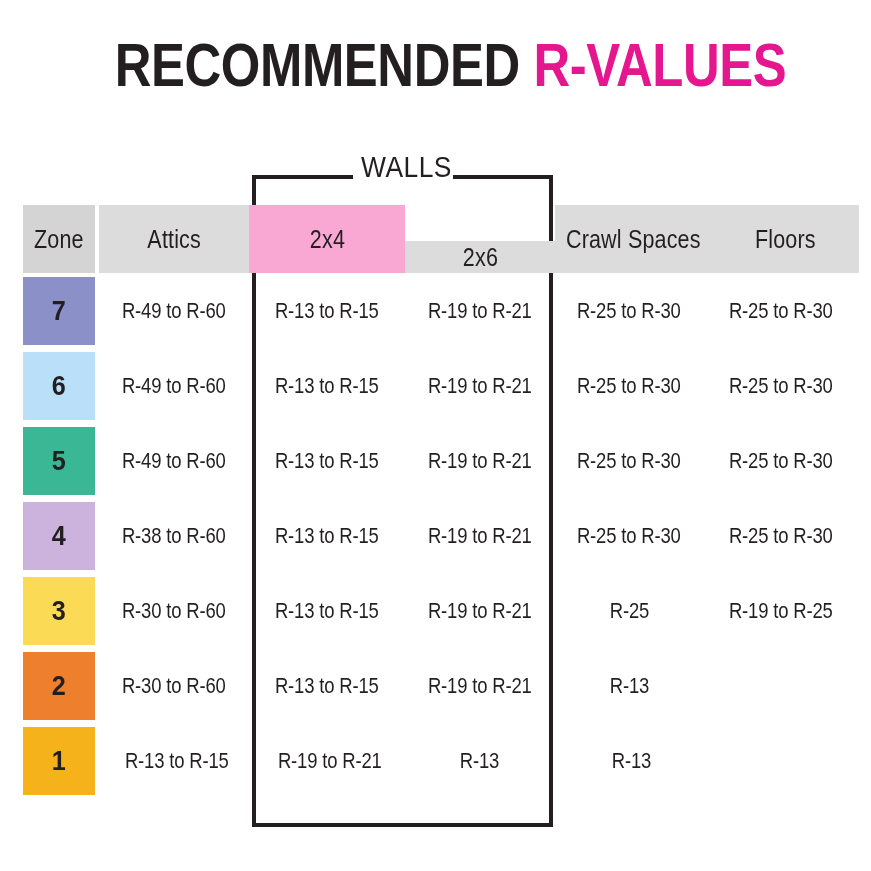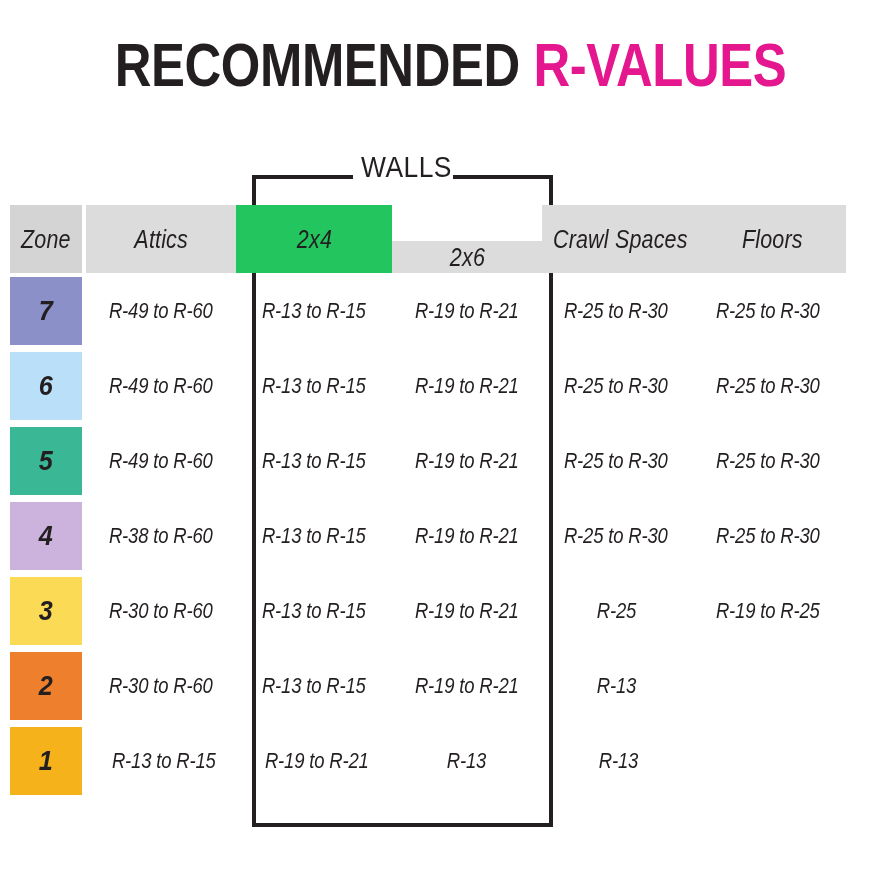--- a/index.html
+++ b/index.html
@@ -72,24 +72,23 @@
     font-weight: normal;
     letter-spacing: 0.5px;
     color: #231f20;
     transform: scaleX(0.88);
     transform-origin: center top;
   }
 
   
   #table {
     position: absolute;
-    left: 10px;
+    left: 23px;
     top: 205px;
     width: 836px;
-    font-style: italic;
   }
 
   .row {
     display: flex;
     width: 836px;
     align-items: stretch;
   }
 
   
   .header-row { height: 68px; }
@@ -167,21 +166,21 @@
 
 <div id="table">
 
   <div class="row header-row">
     <div class="cell hdr hdr-zone" style="background: rgb(212, 212, 212);">
       <span class="lbl">Zone</span>
     </div>
     <div class="cell hdr c-attics" style="background: rgb(220, 220, 220);">
       <span class="lbl">Attics</span>
     </div>
-    <div class="cell hdr c-2x4" style="background: #22c55e;">
+    <div class="cell hdr c-2x4" style="background: #f9a8d4;">
       <span class="lbl">2x4</span>
     </div>
     <div class="cell hdr c-2x6" style="background: rgb(220, 220, 220); margin-top: 36px;">
       <span class="lbl">2x6</span>
     </div>
     <div class="cell hdr c-crawl" style="background: rgb(220, 220, 220);">
       <span class="lbl">Crawl Spaces</span>
     </div>
     <div class="cell hdr c-floors" style="background: rgb(220, 220, 220);">
       <span class="lbl">Floors</span>

